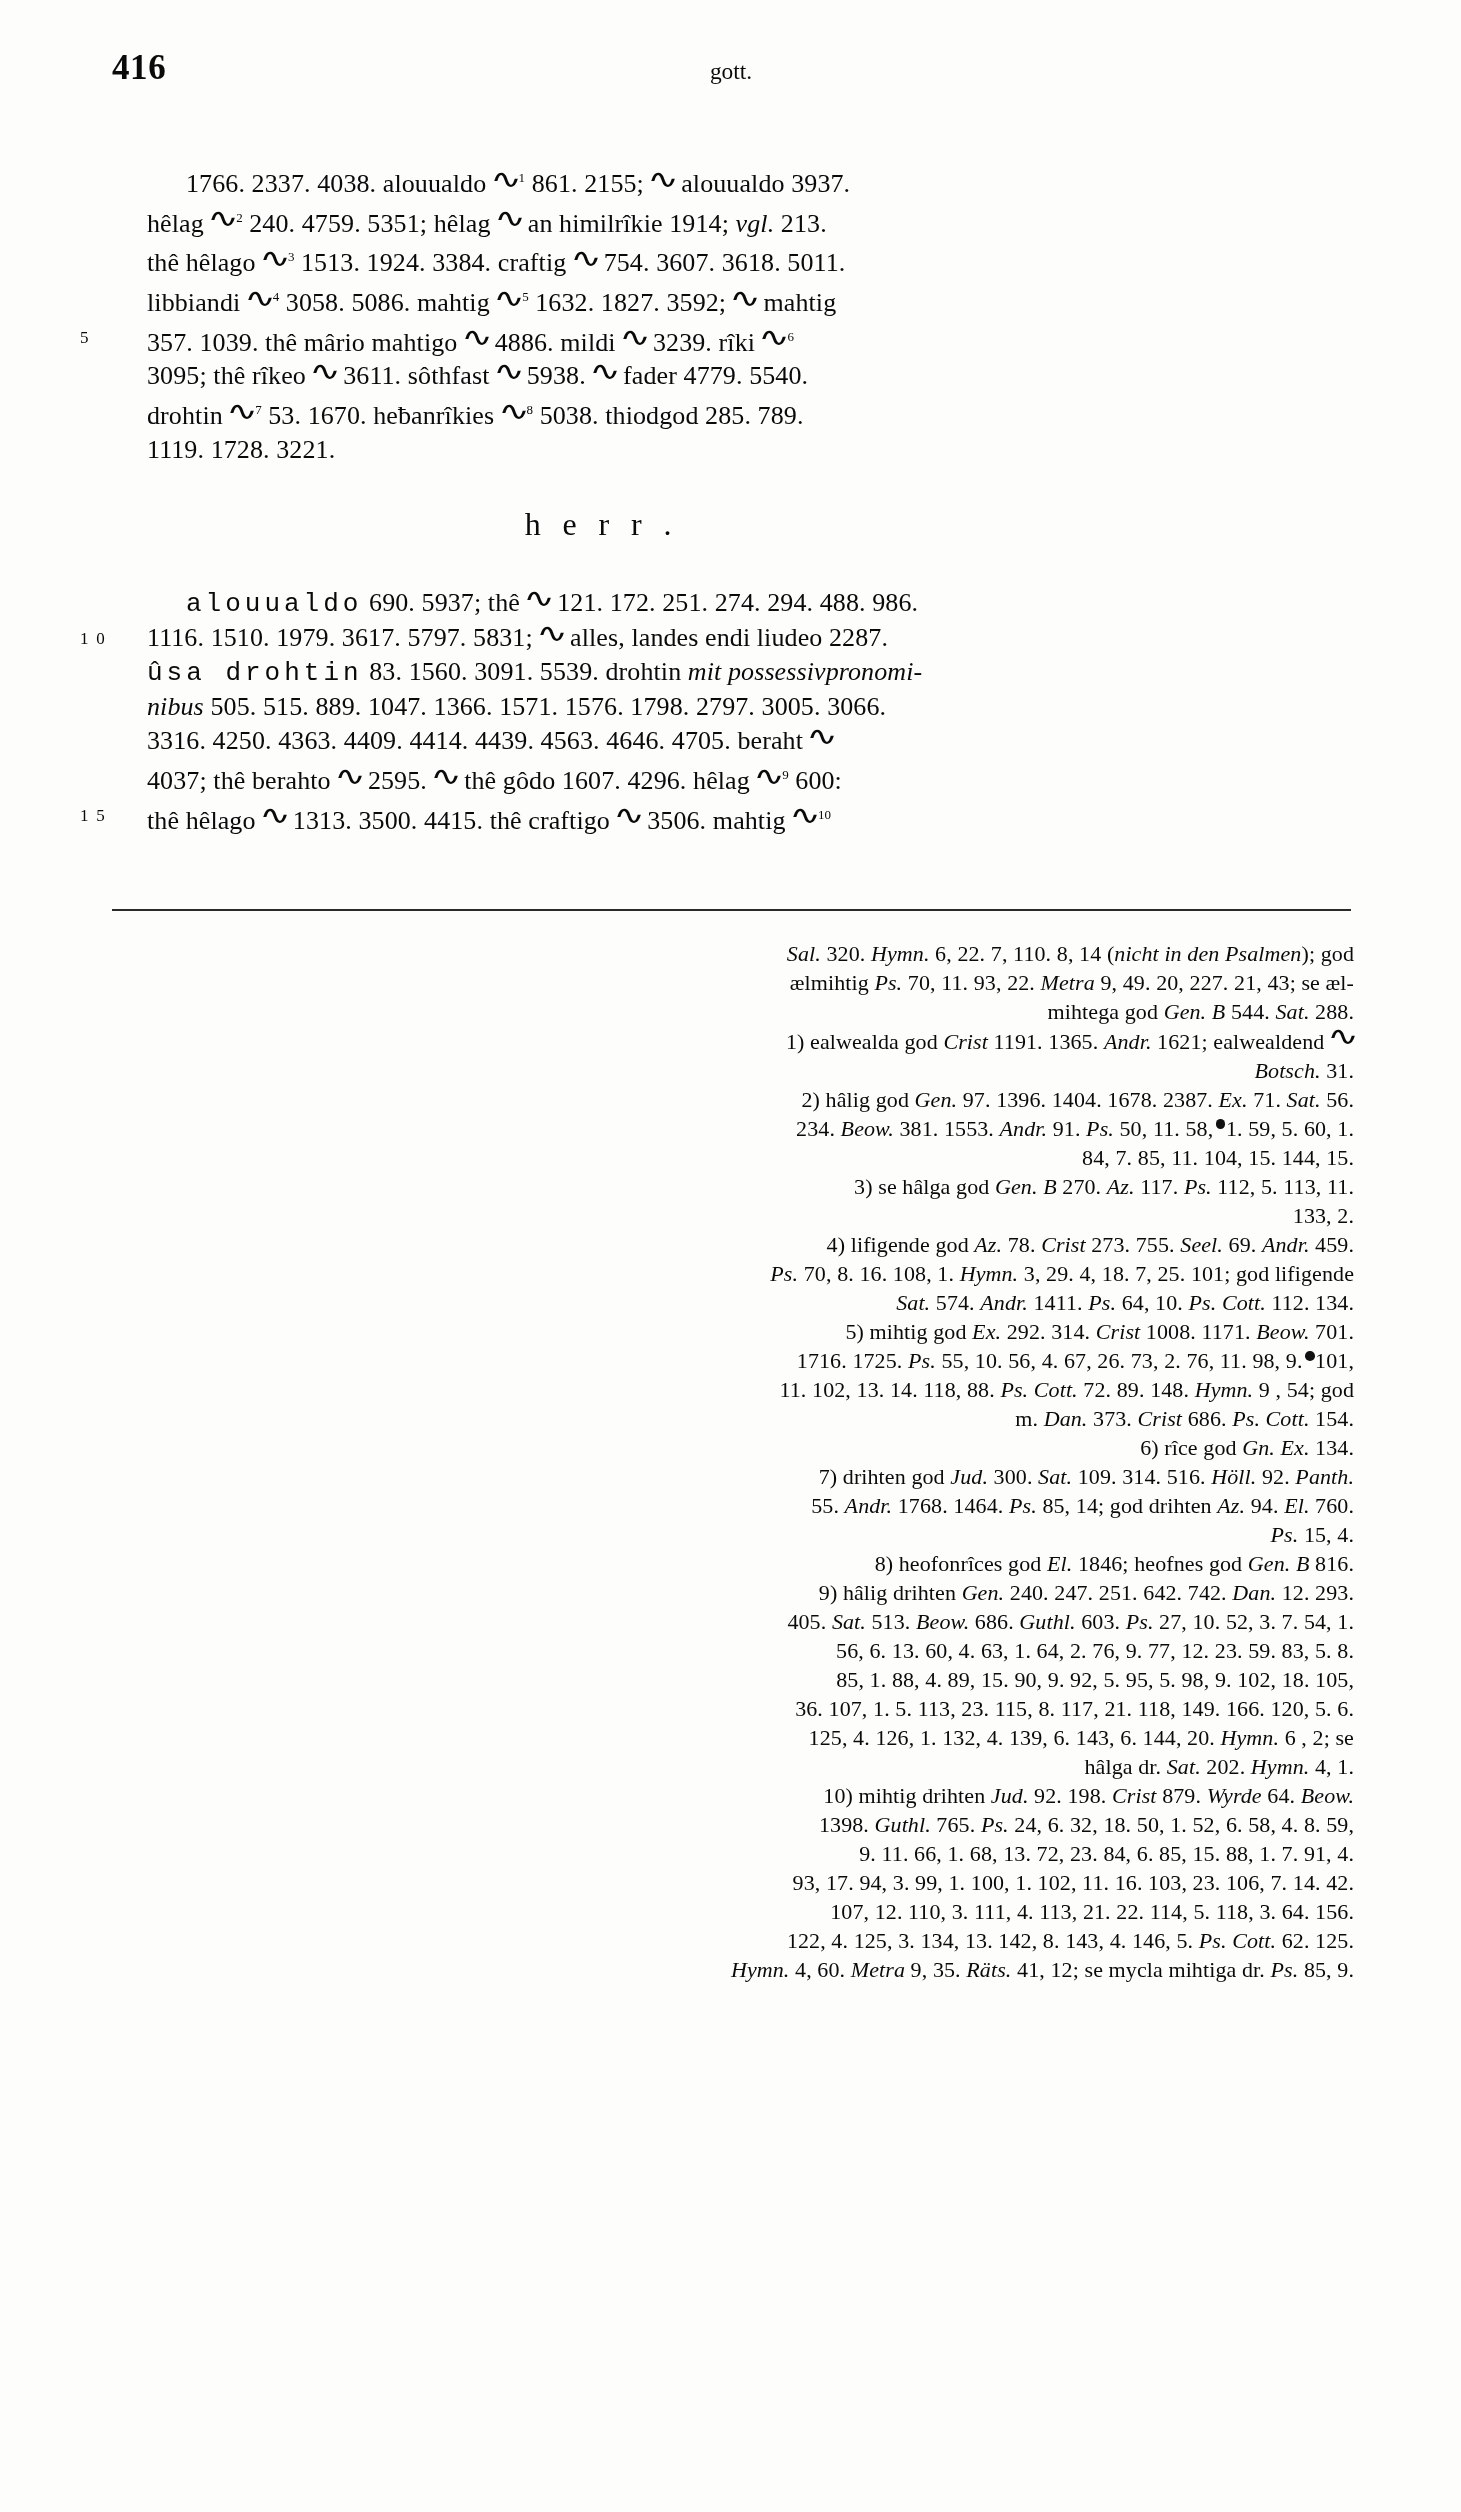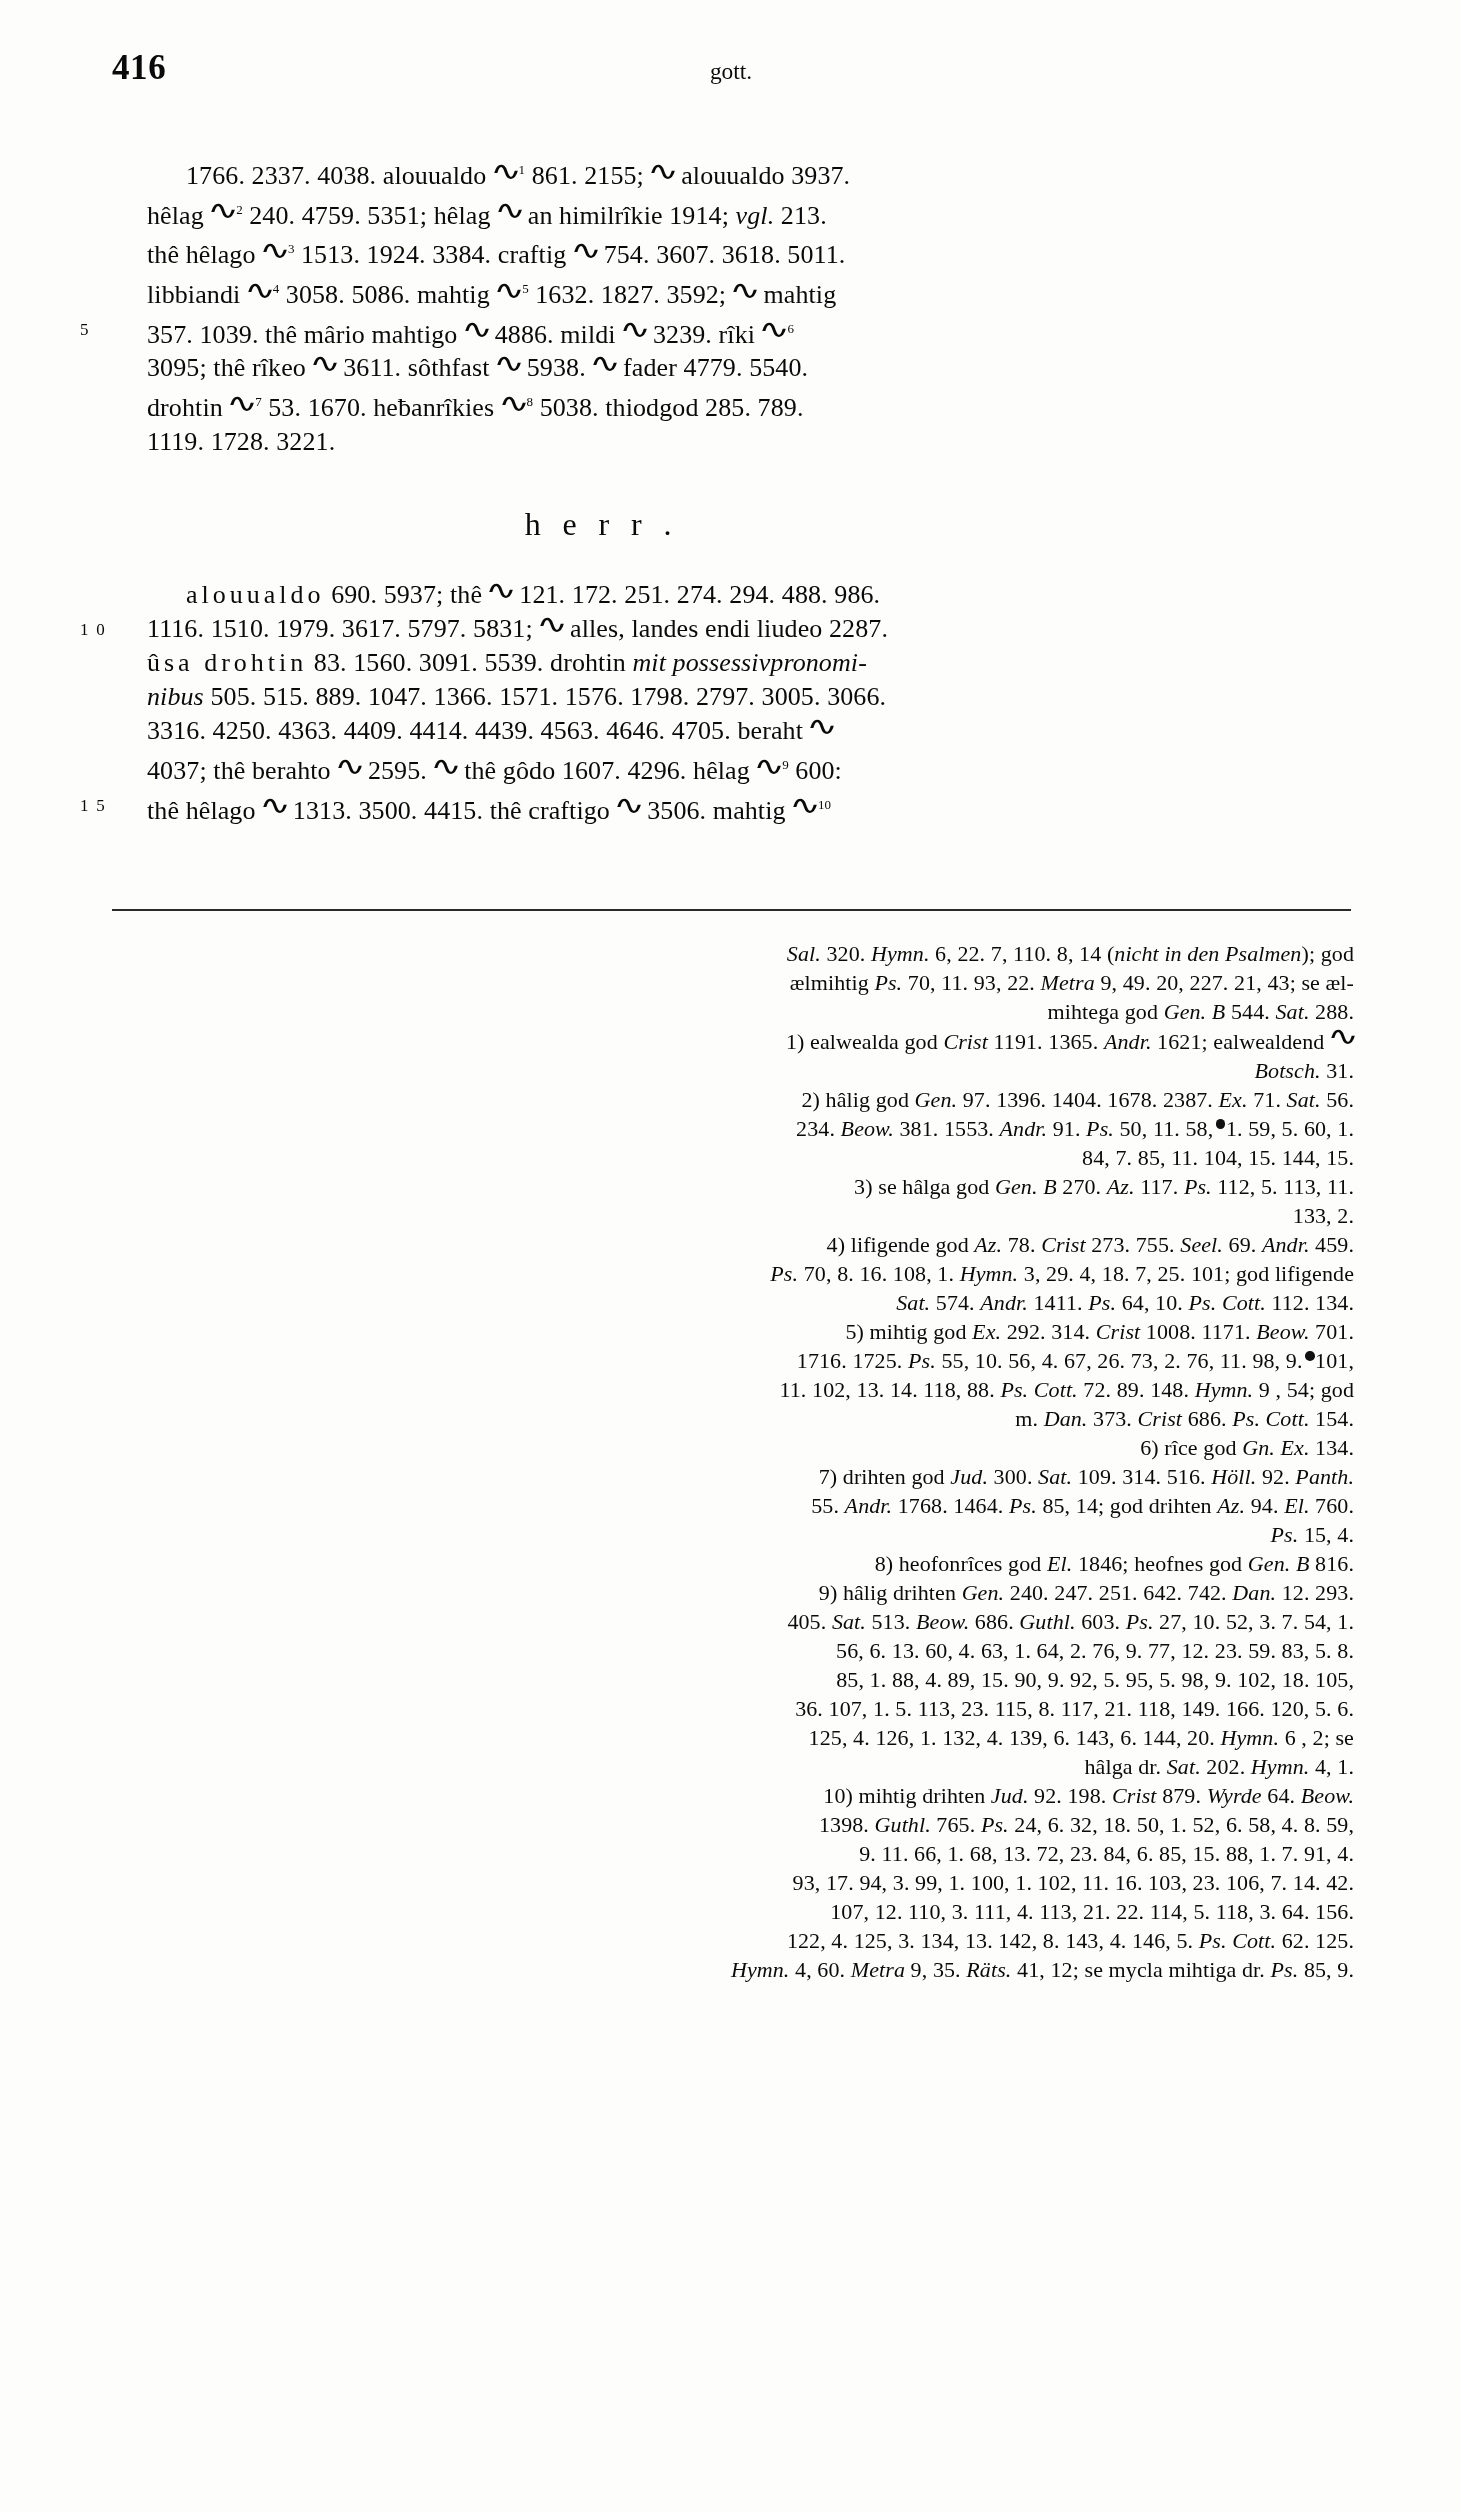--- a/index.html
+++ b/index.html
@@ -55,21 +55,21 @@
     top: 153px;
     width: 1193px;
   }
   .eline {
     position: relative;
     font-size: 26px;
     line-height: 34px;
     white-space: nowrap;
     letter-spacing: 0.1px;
   }
-  .eline.indent { padding-left: 39px; }
+  .eline.indent { padding-left: 39px; margin-top: 8px; }
 
   .linenum {
     position: absolute;
     left: -67px;
     top: 1.1px;
     font-size: 17px;
     line-height: 34px;
     letter-spacing: 1.7px;
     font-weight: 400;
   }
@@ -83,20 +83,21 @@
     margin: 0 1.7px;
   }
   sup.fn {
     font-size: 13px;
     vertical-align: super;
     margin-left: 1.7px;
     letter-spacing: 0;
   }
   .sp {
     letter-spacing: 4px;
+    font-family: Liberation Mono, monospace;
   }
   .it { font-style: italic; }
 
   
   .sec-head {
     position: absolute;
     left: 0;
     top: 508px;
     width: 1203px;
     text-align: center;

